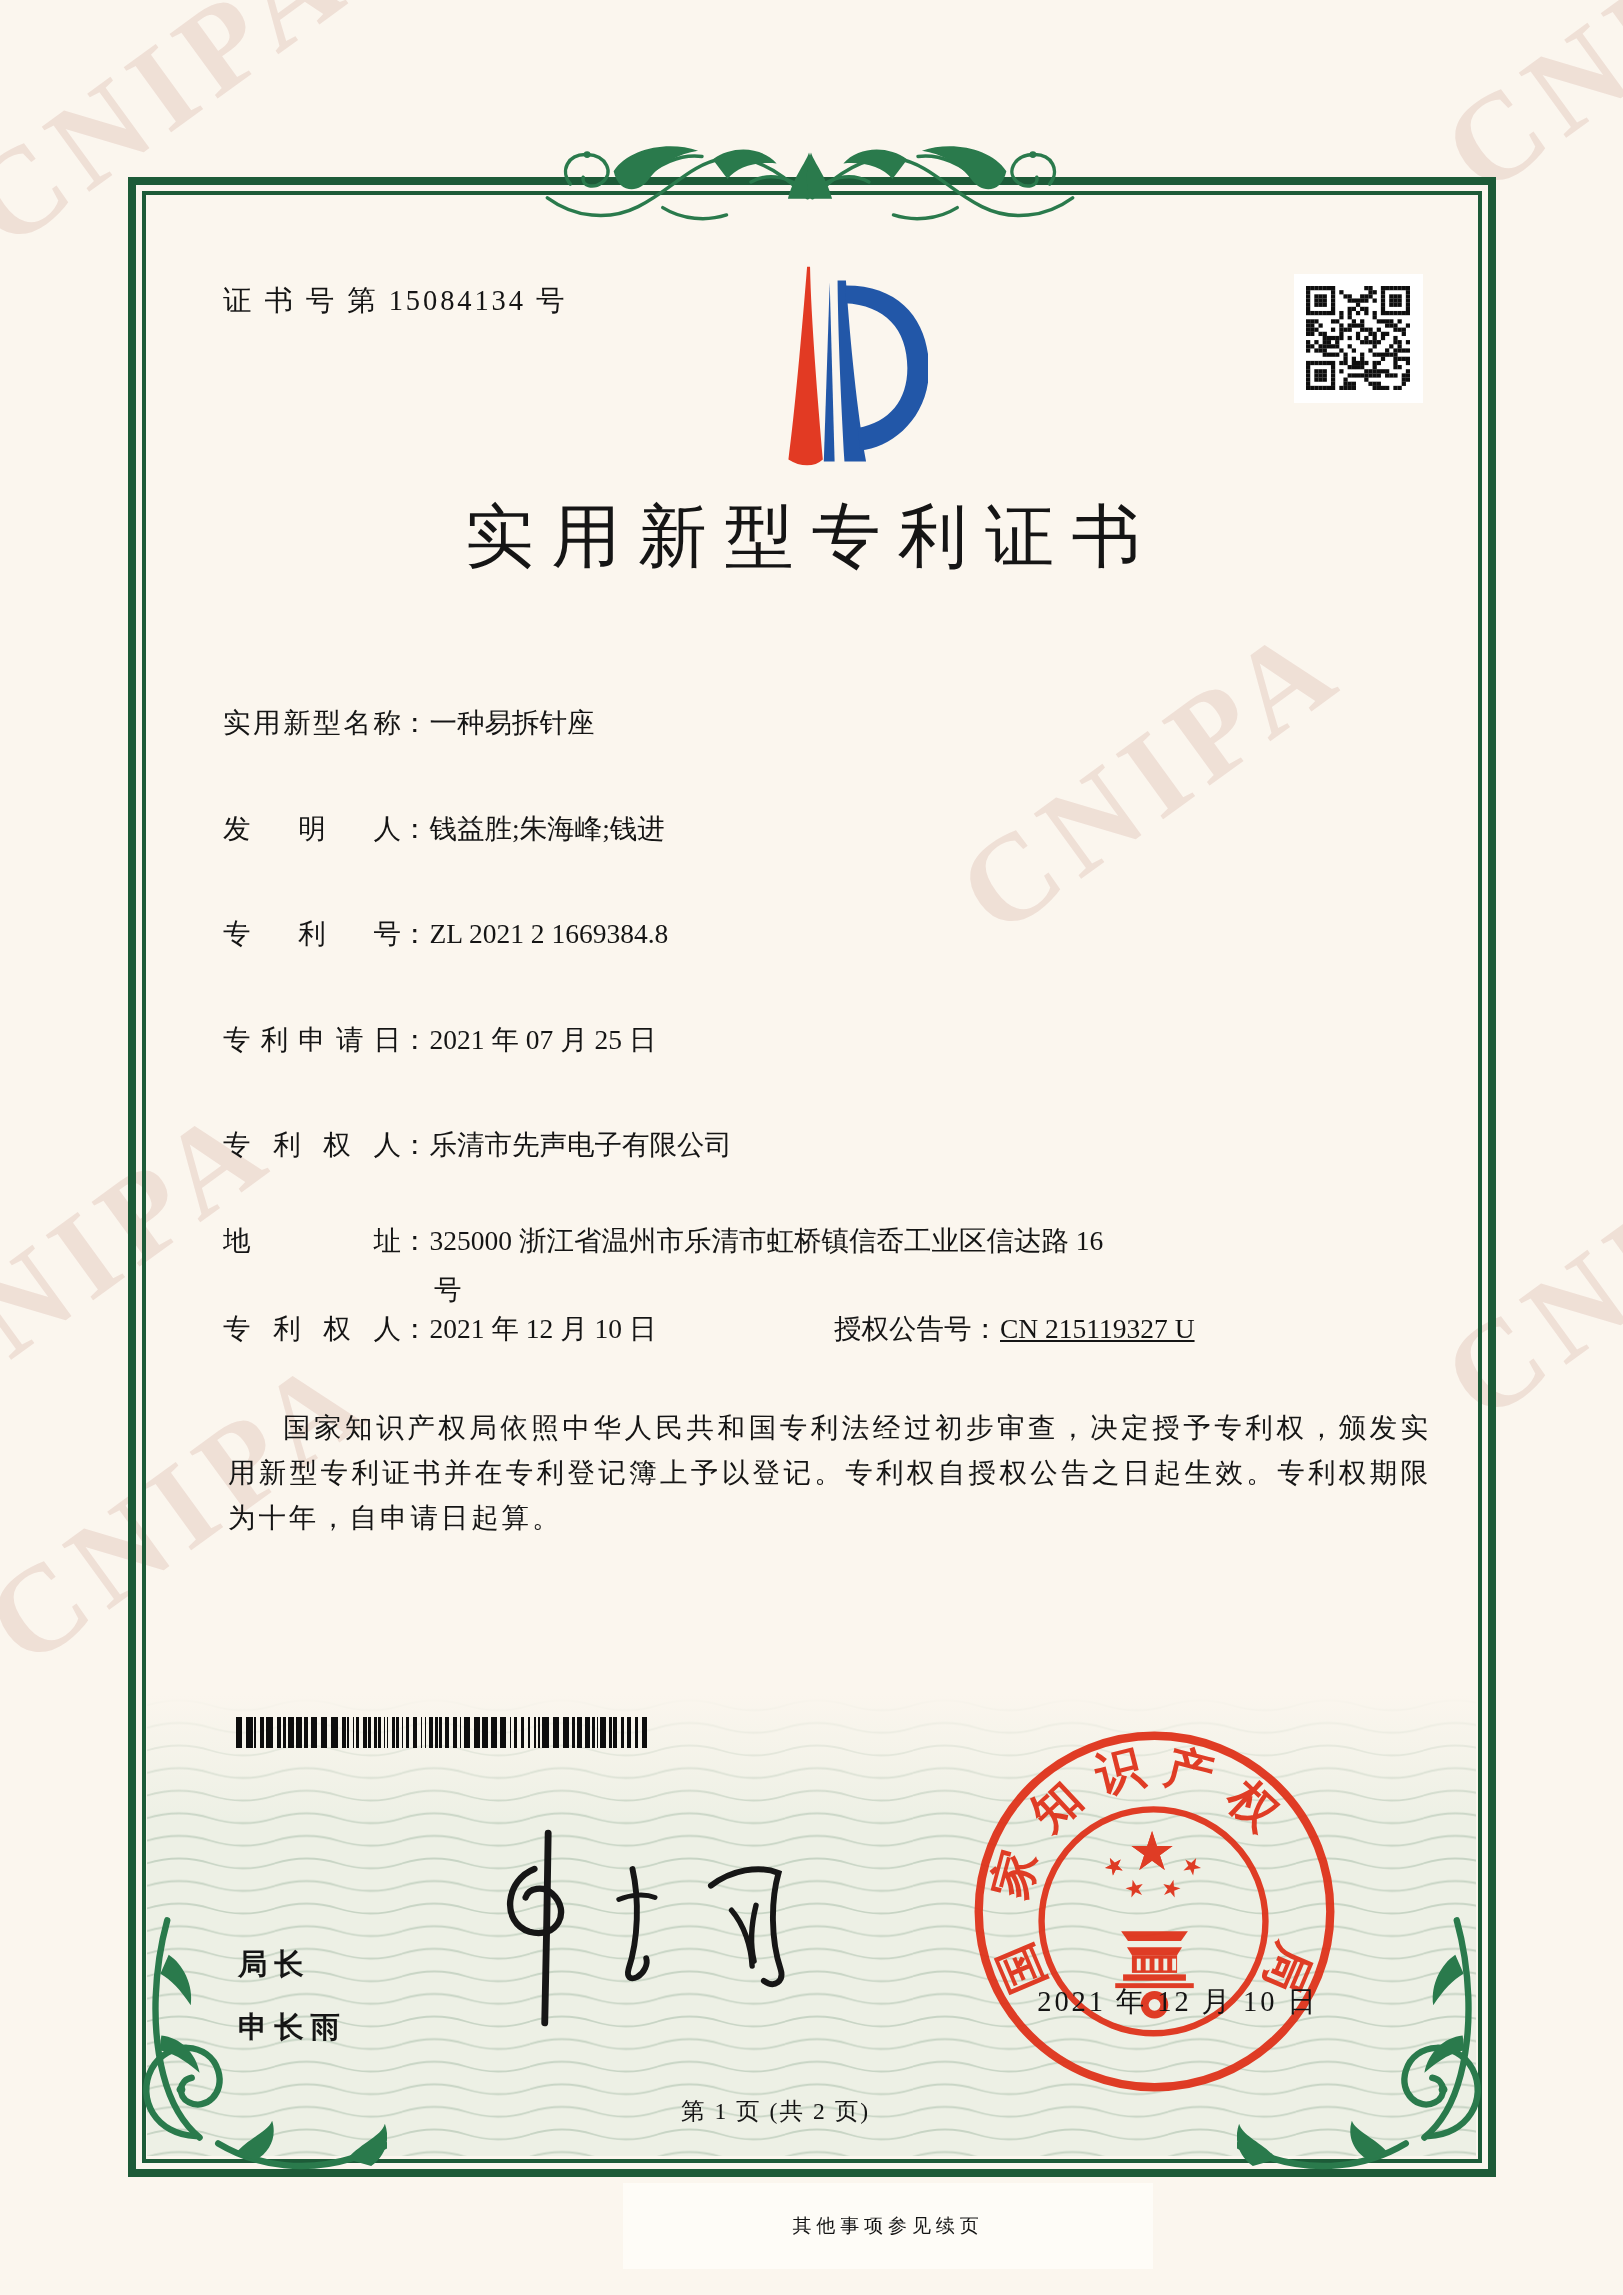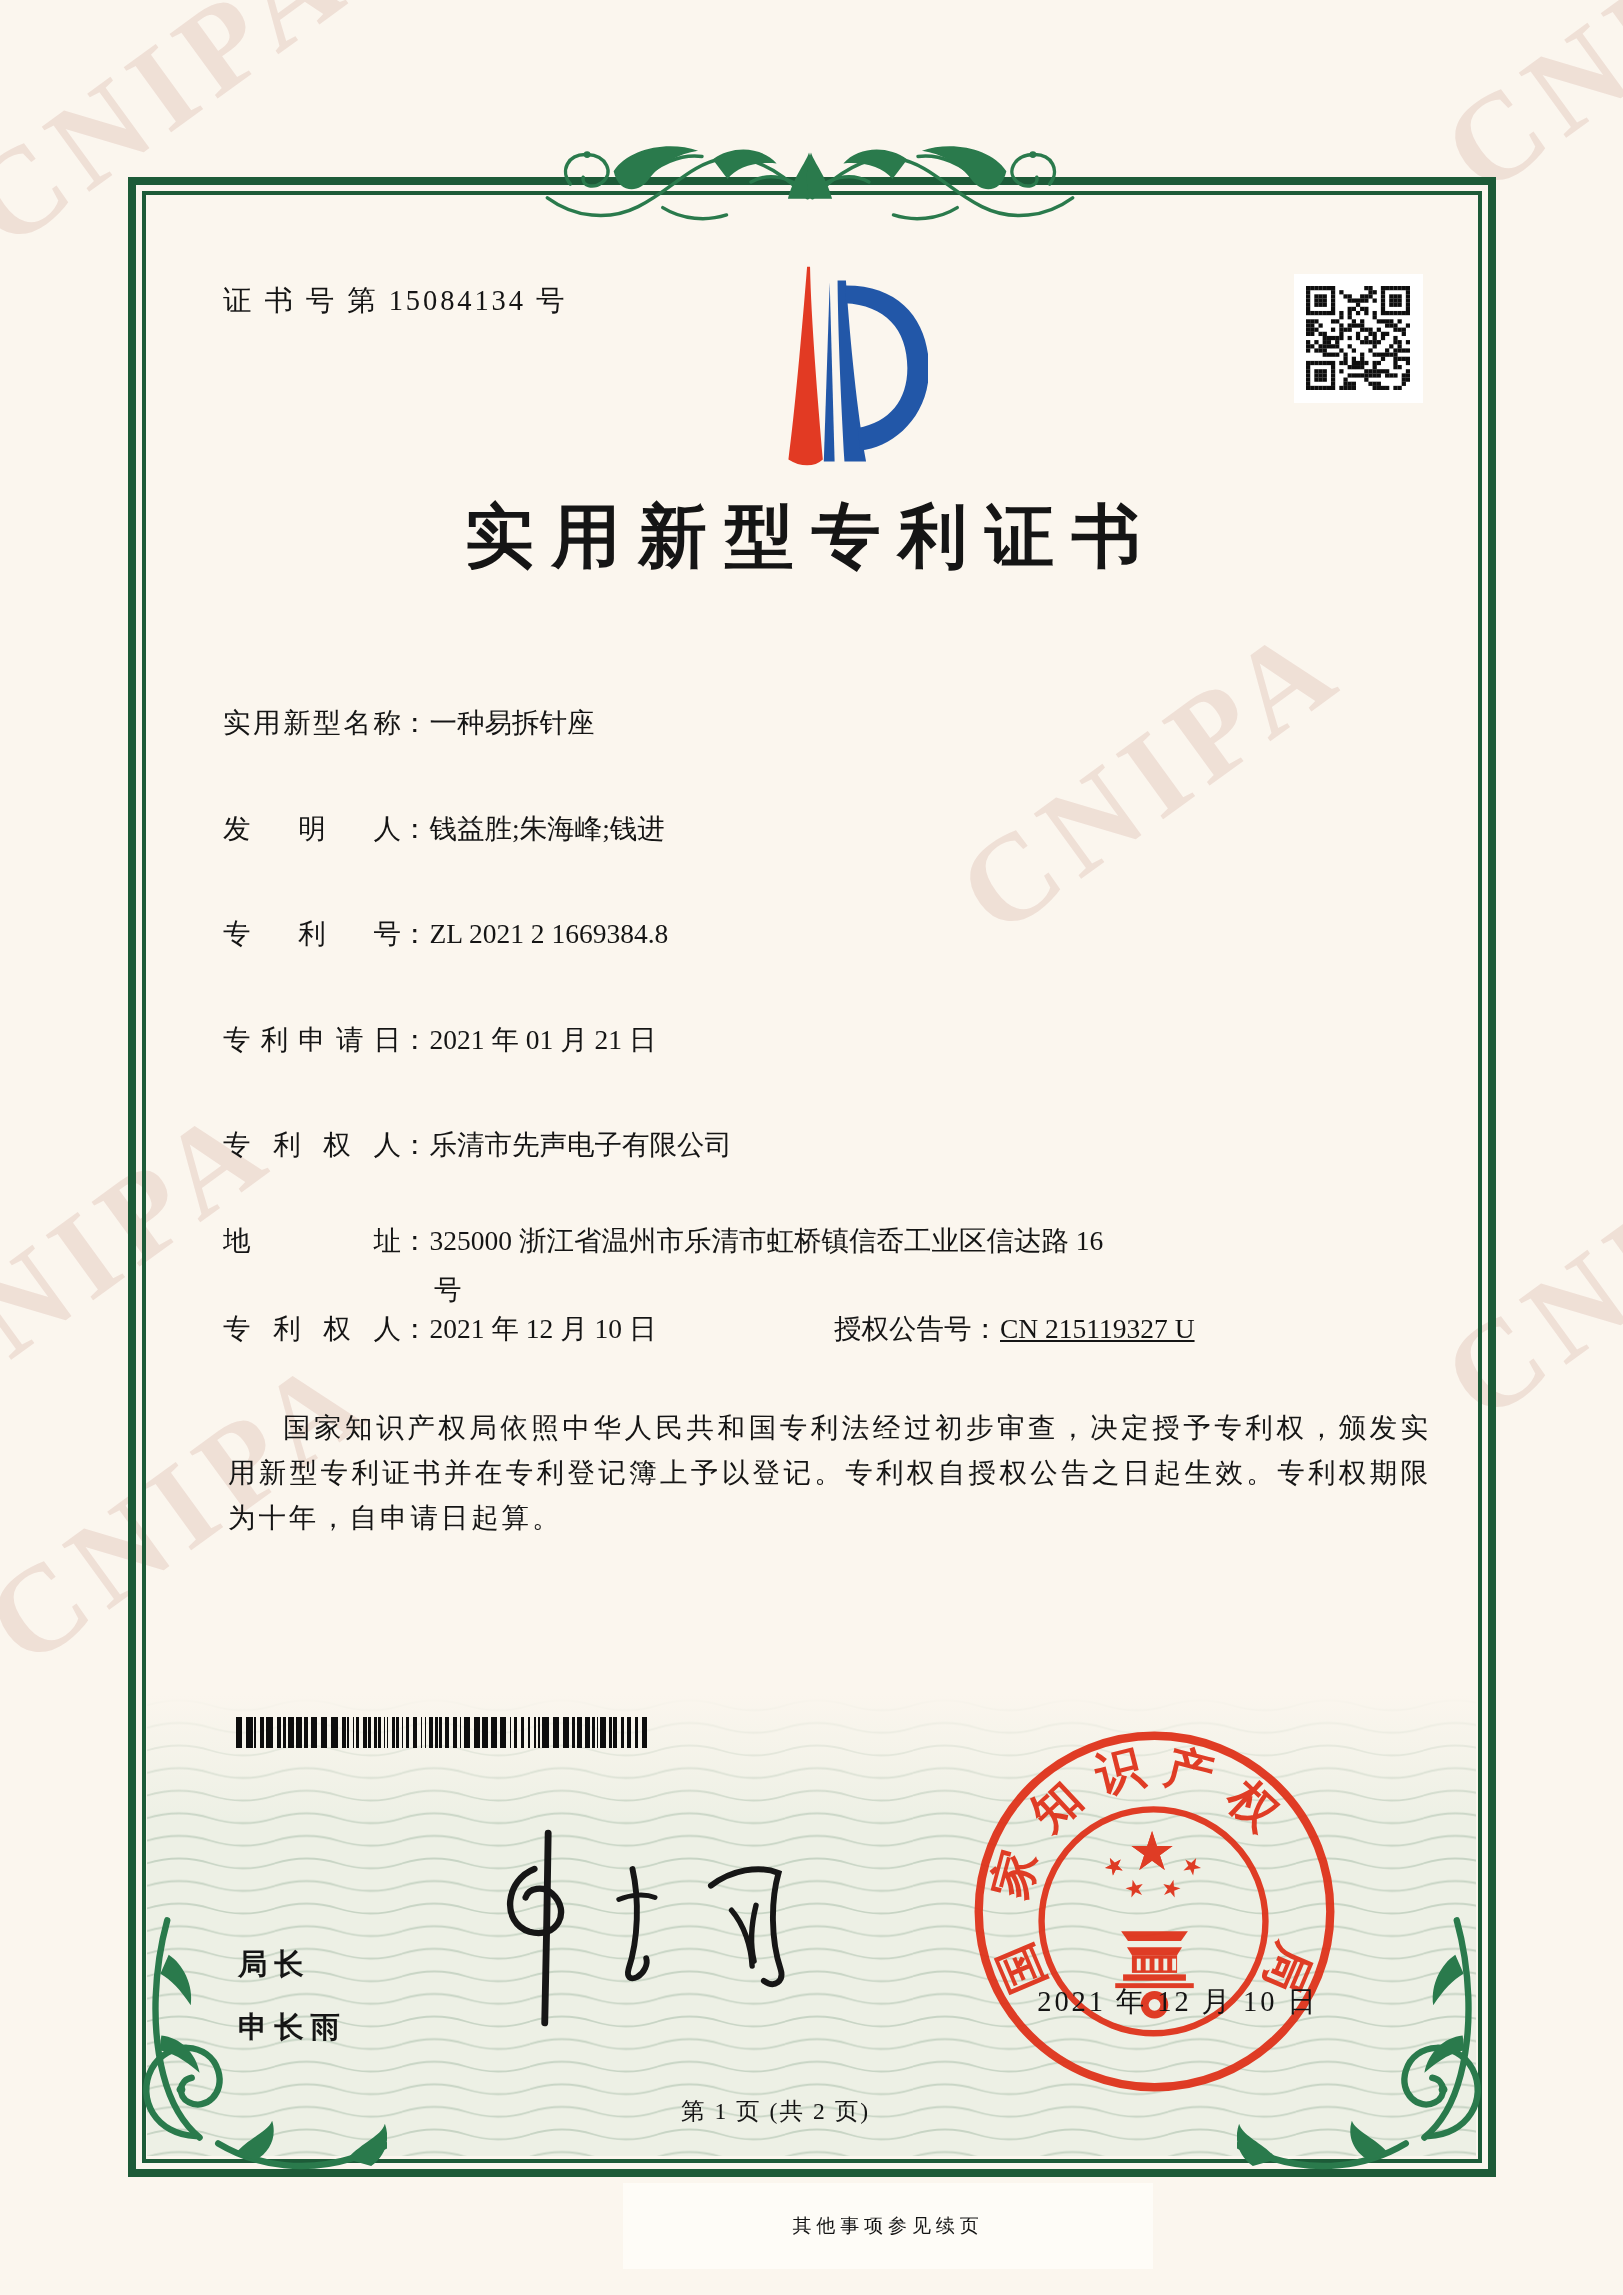--- a/index.html
+++ b/index.html
@@ -19,21 +19,21 @@
   .frame-inner{position:absolute;left:5.9px;top:5.9px;right:5.9px;bottom:5.9px;
          border:4.4px solid #1d5b38;}
   
   .ornament{position:absolute;z-index:4;pointer-events:none;}
   
   .cert-no{position:absolute;left:223px;top:282px;z-index:3;font-size:28.5px;letter-spacing:2.9px;}
   .logo{position:absolute;left:697px;top:255px;width:231px;height:231px;z-index:3;}
   .qr{position:absolute;left:1294px;top:274px;width:129px;height:129px;background:#ffffff;z-index:3;}
   .qr svg{position:absolute;left:12.3px;top:12.3px;}
   .title{position:absolute;left:0;top:491px;width:1623px;text-align:center;z-index:3;
-         font-size:69px;font-weight:bold;letter-spacing:17.7px;}
+         font-size:69px;font-weight:normal;letter-spacing:17.7px;}
   
   .row{position:absolute;left:223px;z-index:3;font-size:27.5px;white-space:nowrap;}
   .flabel{display:inline-block;width:178px;text-align:justify;text-align-last:justify;
           vertical-align:top;}
   .colon{display:inline-block;width:28.5px;}
   .grant2{position:absolute;left:611px;top:0;white-space:nowrap;text-decoration:underline;}
   .grant2 .flabel2{display:inline-block;}
   .addr2{position:absolute;left:434px;top:1272px;z-index:3;font-size:27.5px;}
   
   .body-text{position:absolute;left:216px;top:1393px;width:1227px;z-index:3;
@@ -461,21 +461,21 @@
   <div class="row" style="top:705px">
     <span class="flabel">实用新型名称</span><span class="colon">：</span><span class="fvalue">一种易拆针座</span>
   </div>
   <div class="row" style="top:811px">
     <span class="flabel">发明人</span><span class="colon">：</span><span class="fvalue">钱益胜;朱海峰;钱进</span>
   </div>
   <div class="row" style="top:916px">
     <span class="flabel">专利号</span><span class="colon">：</span><span class="fvalue">ZL 2021 2 1669384.8</span>
   </div>
   <div class="row" style="top:1022px">
-    <span class="flabel">专利申请日</span><span class="colon">：</span><span class="fvalue">2021 年 01 月 21 日</span>
+    <span class="flabel">专利申请日</span><span class="colon">：</span><span class="fvalue">2021 年 07 月 25 日</span>
   </div>
   <div class="row" style="top:1127px">
     <span class="flabel">专利权人</span><span class="colon">：</span><span class="fvalue">乐清市先声电子有限公司</span>
   </div>
   <div class="row" style="top:1223px">
     <span class="flabel">地址</span><span class="colon">：</span><span class="fvalue">325000 浙江省温州市乐清市虹桥镇信岙工业区信达路 16</span>
   </div>
   <div class="addr2">号</div>
   <div class="row" style="top:1311px">
     <span class="flabel">专利权人</span><span class="colon">：</span><span class="fvalue">2021 年 12 月 10 日</span>

